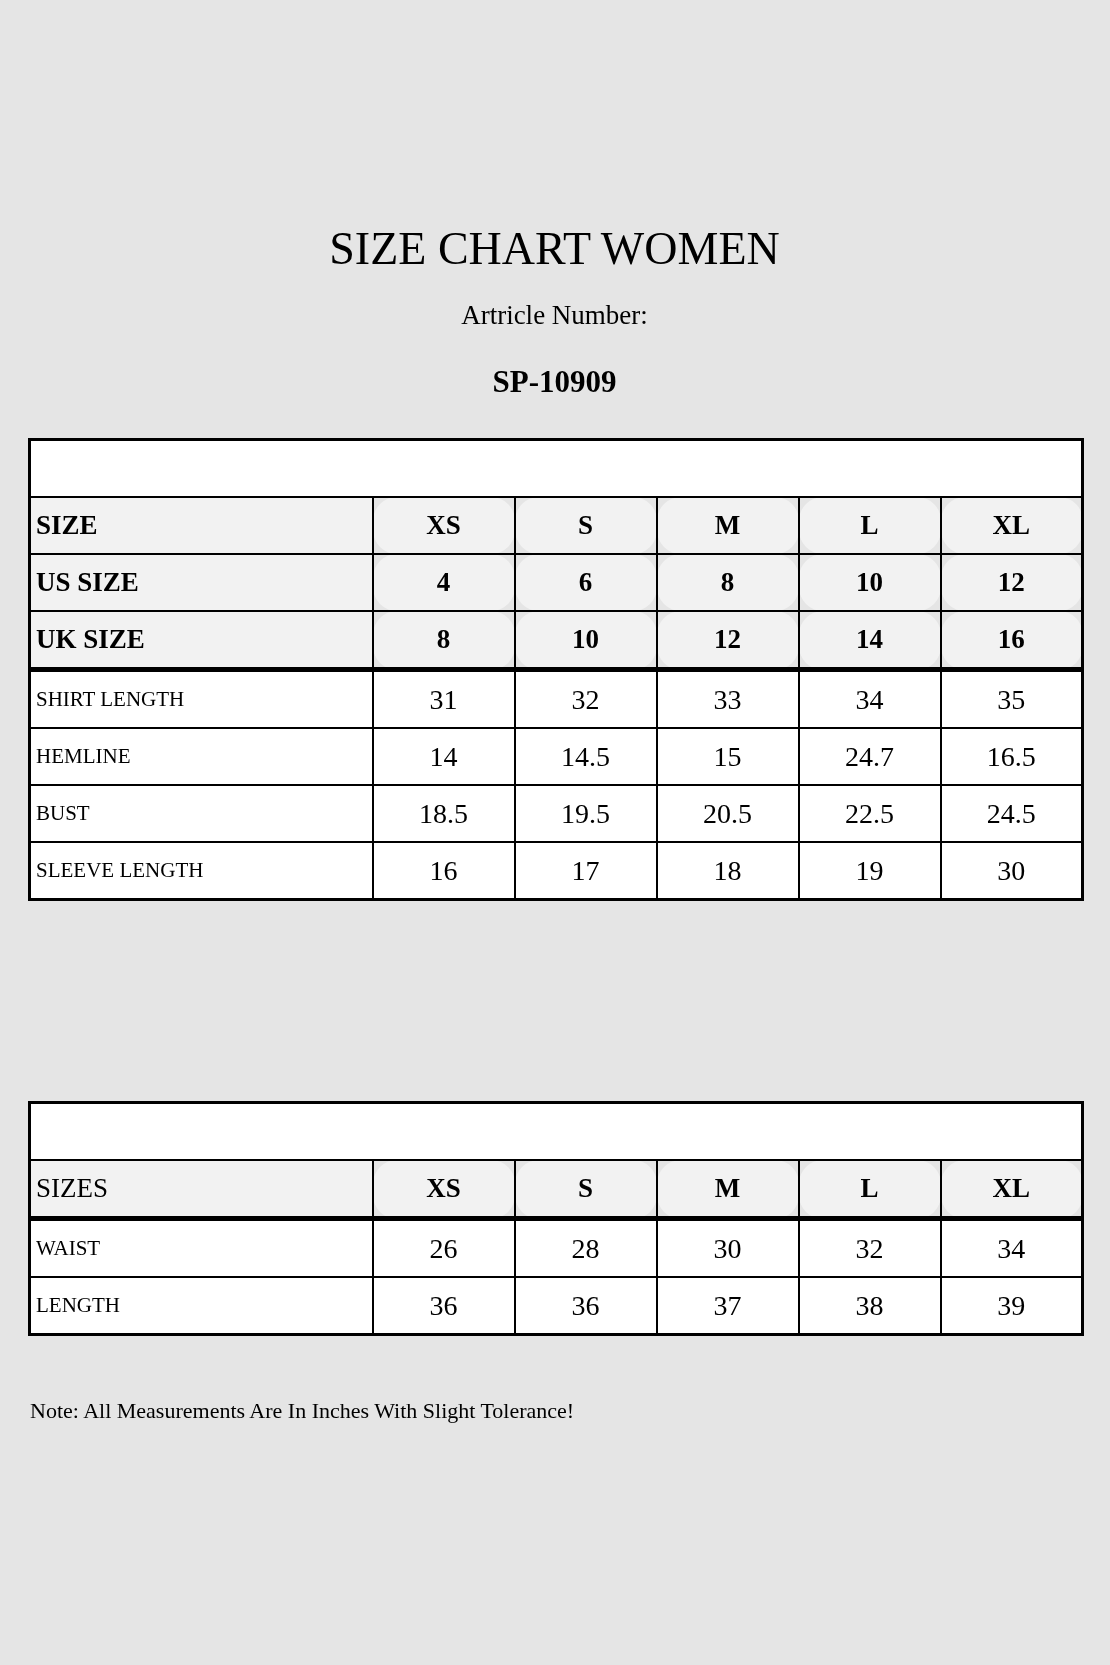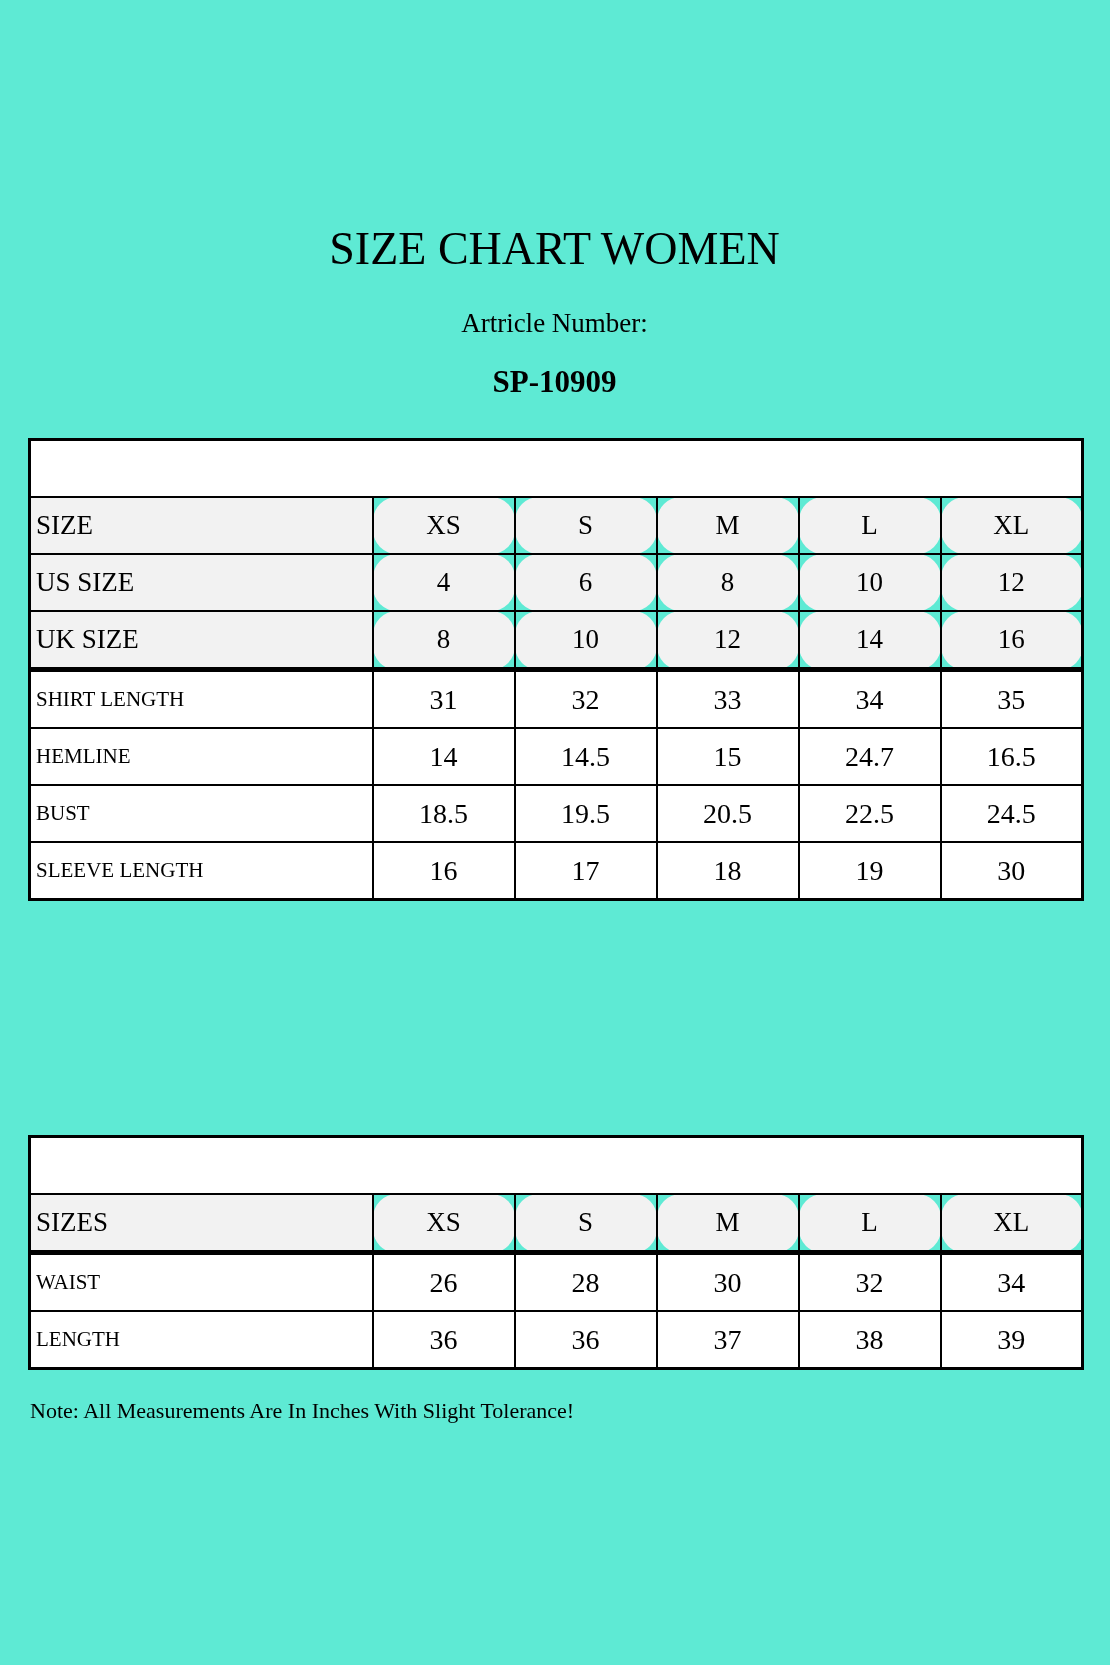--- a/index.html
+++ b/index.html
@@ -1,56 +1,56 @@
 <!DOCTYPE html>
 <html><head>
 <meta charset="utf-8">
 <style>
   html,body{margin:0;padding:0;background:#ffffff;}
   .page{
     position:relative;
     width:1110px;height:1665px;
-    background:#5eead4;
+    background:#e5e5e5;
     font-family:"Liberation Serif","DejaVu Serif",serif;
     color:#000;
     overflow:hidden;
   }
   .centered-band{position:absolute;left:28px;width:1053px;text-align:center;}
   .title{top:222px;font-size:46px;font-weight:normal;letter-spacing:0px;}
-  .article-label{top:308px;font-size:27px;}
+  .article-label{top:300px;font-size:27px;}
   .article-number{top:364px;font-size:31px;font-weight:bold;}
 
   table.chart{
     position:absolute;left:28px;width:1053px;
     border-collapse:collapse;
     table-layout:fixed;
     border:3px solid #000;
   }
   table.shirt{top:438px;}
-  table.trouser{top:1135px;}
+  table.trouser{top:1101px;}
   col.c-lbl{width:343px;}
   col.c-val{width:142px;}
 
   td.banner{
     background:#000000;color:#ffffff;
     text-align:center;vertical-align:middle;
     font-size:40px;height:56px;
     border:2px solid #000;
   }
   table.chart td{
     border:2px solid #000;
     height:53px;
     vertical-align:middle;
     background:#ffffff;
     overflow:hidden;
   }
   td.lbl{text-align:left;padding-left:5px;background:#f2f2f2;}
   td.val{text-align:center;font-size:28px;}
 
-  tr.hdr td{background:#f2f2f2;font-weight:normal;}
+  tr.hdr td{background:#f2f2f2;font-weight:bold;}
   tr.hdr td.lbl{font-size:27px;}
   tr.hdr td.val{font-size:27px;border-radius:24px;}
   tr.hdr td.lbl.reg{font-weight:normal;}
   tr.thick td{border-bottom-width:5px;}
   td.lbl.small{font-size:21px;}
   .note{
     position:absolute;left:30px;top:1398px;
     font-size:22px;
   }
 </style>

